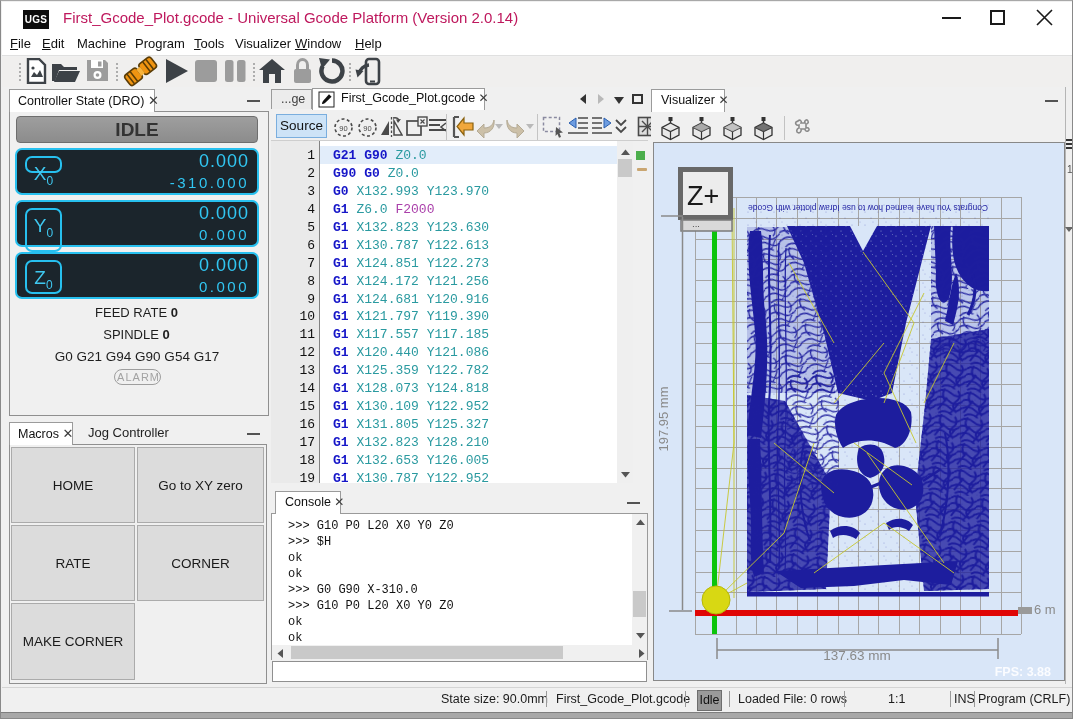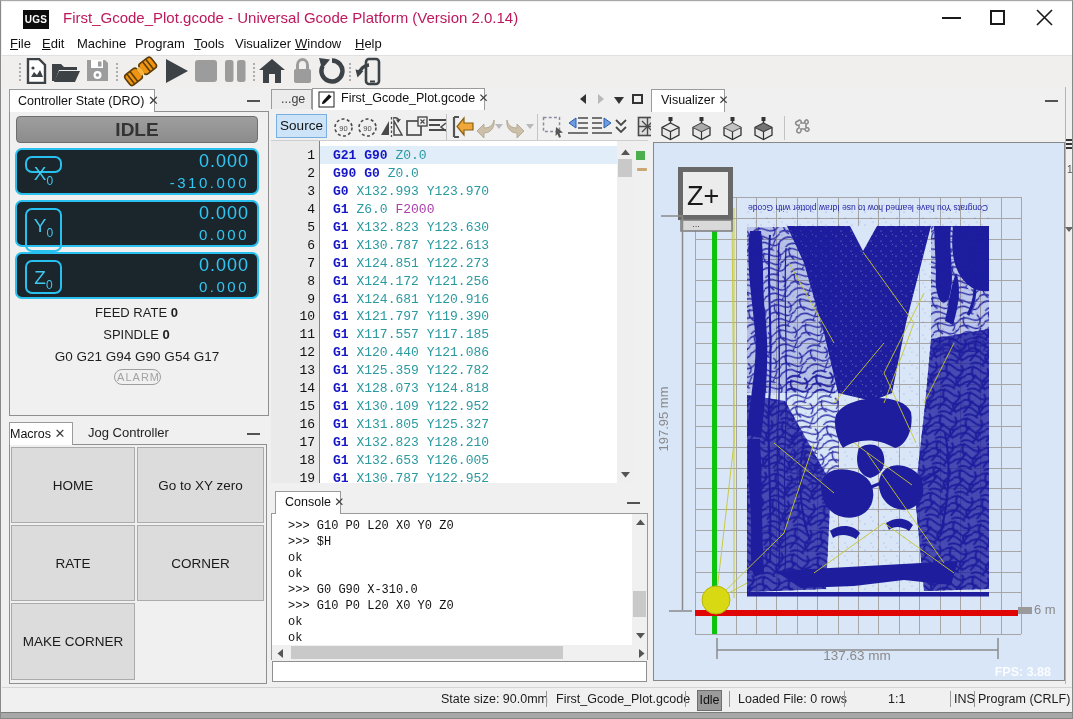--- a/index.html
+++ b/index.html
@@ -127,21 +127,21 @@
 <div class="abs dro" style="left:14px;top:251px;width:244px;height:47px;z-index:3">
   <div class="abs badge" style="left:8px;top:6px;width:37px;height:34px;font-size:19px;line-height:32px">Z<sub style="font-size:12px">0</sub></div>
   <div class="abs lcd" style="right:8px;top:1px;font-size:18px">0.000</div>
   <div class="abs lcd" style="right:8px;top:24px;font-size:15px;letter-spacing:2.5px">0.000</div>
 </div>
 <div class="abs" style="left:14px;top:304px;width:244px;text-align:center;font-size:13px;color:#1e1e1e;z-index:3">FEED RATE <b style="letter-spacing:1px">0</b></div>
 <div class="abs" style="left:14px;top:326px;width:244px;text-align:center;font-size:13px;color:#1e1e1e;z-index:3">SPINDLE <b style="letter-spacing:1px">0</b></div>
 <div class="abs" style="left:14px;top:348px;width:244px;text-align:center;font-size:13.5px;color:#1e1e1e;z-index:3">G0 G21 G94 G90 G54 G17</div>
 <div class="abs" style="left:113px;top:368px;width:47px;height:16px;border:1px solid #9e9e9e;border-radius:8px;color:#a3a3a3;font-size:11px;text-align:right;line-height:15px;letter-spacing:1px;z-index:3">ALARM</div>
 
-<div class="abs tab" style="left:8px;top:421px;width:64px;height:23px;padding:3px 0 0 0;z-index:3">Macros <span class="x">✕</span></div>
+<div class="abs tab" style="left:8px;top:421px;width:64px;height:23px;padding:3px 0 0 8px;z-index:3">Macros <span class="x">✕</span></div>
 <div class="abs" style="left:87px;top:424px;font-size:13px;color:#222">Jog Controller</div>
 <div class="abs dash" style="left:246px;top:432px"></div>
 <div class="abs panel" style="left:8px;top:443px;width:258px;height:240px;z-index:2"></div>
 <div class="abs mbtn" style="left:10px;top:446px;width:124px;height:76px;z-index:3">HOME</div>
 <div class="abs mbtn" style="left:136px;top:446px;width:127px;height:76px;z-index:3">Go to XY zero</div>
 <div class="abs mbtn" style="left:10px;top:524px;width:124px;height:76px;z-index:3">RATE</div>
 <div class="abs mbtn" style="left:136px;top:524px;width:127px;height:76px;z-index:3">CORNER</div>
 <div class="abs mbtn" style="left:10px;top:602px;width:124px;height:77px;z-index:3">MAKE CORNER</div>
 
 <div class="abs itab" style="left:270px;top:88px;width:41px;height:21px;padding:2px 0 0 9px">...ge</div>

